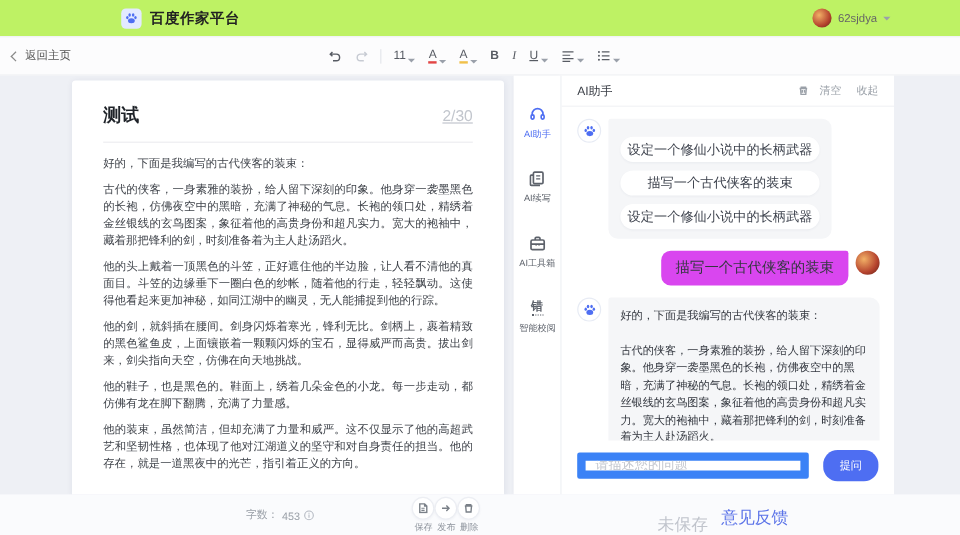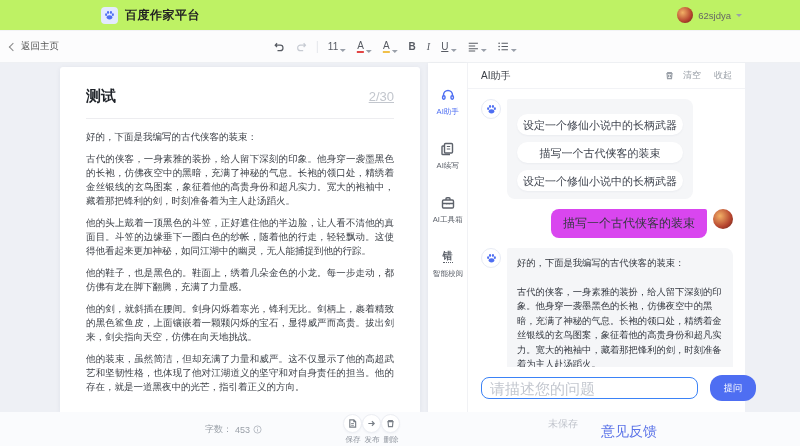--- a/index.html
+++ b/index.html
@@ -68,36 +68,36 @@
   .chat-avatar{width:20px;height:20px;border-radius:50%;flex:0 0 20px;}
   .chat-avatar.bot{background:#fff;border:1px solid #e7ebf4;box-sizing:border-box;display:flex;align-items:center;justify-content:center;margin-right:6px;}
   .chat-avatar.bot svg{width:11px;height:11px;fill:#4e6ef2;}
   .chat-avatar.human{background:radial-gradient(circle at 35% 35%,#f2b066,#b5432e 60%,#5a1f17);margin-left:6px;}
   .bubble-ai{background:#f5f6f8;border-radius:2px 8px 8px 8px;padding:8px 10px;max-width:216px;font-size:9.3px;line-height:14.5px;color:#33373f;}
   .bubble-user{background:#d946ef;border-radius:8px 2px 8px 8px;padding:8px 12px;max-width:200px;font-size:12px;line-height:13px;color:#33373f;align-self:flex-start;}
   .suggestion{display:block;width:100%;box-sizing:border-box;background:#fff;border:none;border-radius:12px;height:21px;line-height:21px;text-align:center;font-size:11px;color:#3d424d;margin-top:7px;cursor:pointer;box-shadow:0 1px 2px rgba(40,50,90,.05);font-family:inherit;}
   .reply-body{margin-top:14px;}
 
   .input-row{flex:0 0 auto;display:flex;align-items:center;gap:12px;padding:8px 13px 11px;}
-  .ask-input{flex:1;height:22px;border:1px solid #3b82f6;border-radius:8px;font-size:15px;padding:0 8px;color:#333;outline:none;font-family:inherit;box-sizing:border-box;background:#fff;}
+  .ask-input{flex:1;height:22px;border:7px solid #3b82f6;border-radius:2px;font-size:11px;padding:0 8px;color:#333;outline:none;font-family:inherit;box-sizing:border-box;background:#fff;}
   .ask-input::placeholder{color:#c3c7cf;}
   .ask-btn{width:46px;height:26px;background:#4e6ef2;border:none;border-radius:12px;color:#fff;font-size:9.3px;cursor:pointer;font-family:inherit;flex:0 0 46px;}
 
   
   .footer{position:absolute;left:0;right:0;bottom:0;height:34px;background:#fafbfd;}
   .word-count{position:absolute;left:205px;top:11px;display:flex;align-items:center;gap:3px;font-size:9px;color:#9aa0a8;}
   .info-icon{width:9px;height:9px;}
   .info-icon circle{stroke:#b4b9c2;fill:none;stroke-width:1;}
   .info-icon line{stroke:#b4b9c2;stroke-width:1;}
   .footer-actions{position:absolute;left:343px;top:2px;display:flex;}
   .f-action{display:flex;flex-direction:column;align-items:center;gap:1px;cursor:pointer;}
   .f-circle{width:19px;height:19px;border-radius:50%;background:#fff;border:1px solid #eceef3;box-sizing:border-box;display:flex;align-items:center;justify-content:center;box-shadow:0 1px 2px rgba(40,50,90,.05);}
   .f-circle svg{width:9px;height:9px;stroke:#7a8088;stroke-width:1.3;fill:none;}
   .f-label{font-size:8px;color:#8f959e;transform:scale(.95);}
-  .unsaved{position:absolute;left:548px;top:5px;font-size:10px;color:#c0c4cc;}
+  .unsaved{position:absolute;left:548px;top:17px;font-size:14px;color:#c0c4cc;}
   .feedback{position:absolute;left:601px;top:11px;font-size:14px;color:#5b73e8;cursor:pointer;}
 </style>
 </head>
 <body>
 
 <div id="app">
 
   <div class="app-header">
     <div class="brand">
       <span class="logo-box">
@@ -180,22 +180,22 @@
     <div class="doc-card">
       <div class="doc-title-row">
         <span class="doc-title">测试</span>
         <span class="doc-counter">2/30</span>
       </div>
       <div class="doc-divider"></div>
       <div class="doc-editor">
         <p>好的，下面是我编写的古代侠客的装束：</p>
         <p>古代的侠客，一身素雅的装扮，给人留下深刻的印象。他身穿一袭墨黑色的长袍，仿佛夜空中的黑暗，充满了神秘的气息。长袍的领口处，精绣着金丝银线的玄鸟图案，象征着他的高贵身份和超凡实力。宽大的袍袖中，藏着那把锋利的剑，时刻准备着为主人赴汤蹈火。</p>
         <p>他的头上戴着一顶黑色的斗笠，正好遮住他的半边脸，让人看不清他的真面目。斗笠的边缘垂下一圈白色的纱帐，随着他的行走，轻轻飘动。这使得他看起来更加神秘，如同江湖中的幽灵，无人能捕捉到他的行踪。</p>
+        <p>他的剑，就斜插在腰间。剑身闪烁着寒光，锋利无比。剑柄上，裹着精致的黑色鲨鱼皮，上面镶嵌着一颗颗闪烁的宝石，显得威严而高贵。拔出剑来，剑尖指向天空，仿佛在向天地挑战。</p>
         <p>他的鞋子，也是黑色的。鞋面上，绣着几朵金色的小龙。每一步走动，都仿佛有龙在脚下翻腾，充满了力量感。</p>
-        <p>他的剑，就斜插在腰间。剑身闪烁着寒光，锋利无比。剑柄上，裹着精致的黑色鲨鱼皮，上面镶嵌着一颗颗闪烁的宝石，显得威严而高贵。拔出剑来，剑尖指向天空，仿佛在向天地挑战。</p>
         <p>他的装束，虽然简洁，但却充满了力量和威严。这不仅显示了他的高超武艺和坚韧性格，也体现了他对江湖道义的坚守和对自身责任的担当。他的存在，就是一道黑夜中的光芒，指引着正义的方向。</p>
       </div>
     </div>
 
     <div class="tools">
       <div class="tool-item active">
         <span class="t-icon">
           <svg viewBox="0 0 14 14">
               <path d="M2.5 8.5V7a4.5 4.5 0 0 1 9 0v1.5"></path>
               <rect x="1.6" y="7.6" width="2.4" height="3.6" rx="1.1"></rect>

